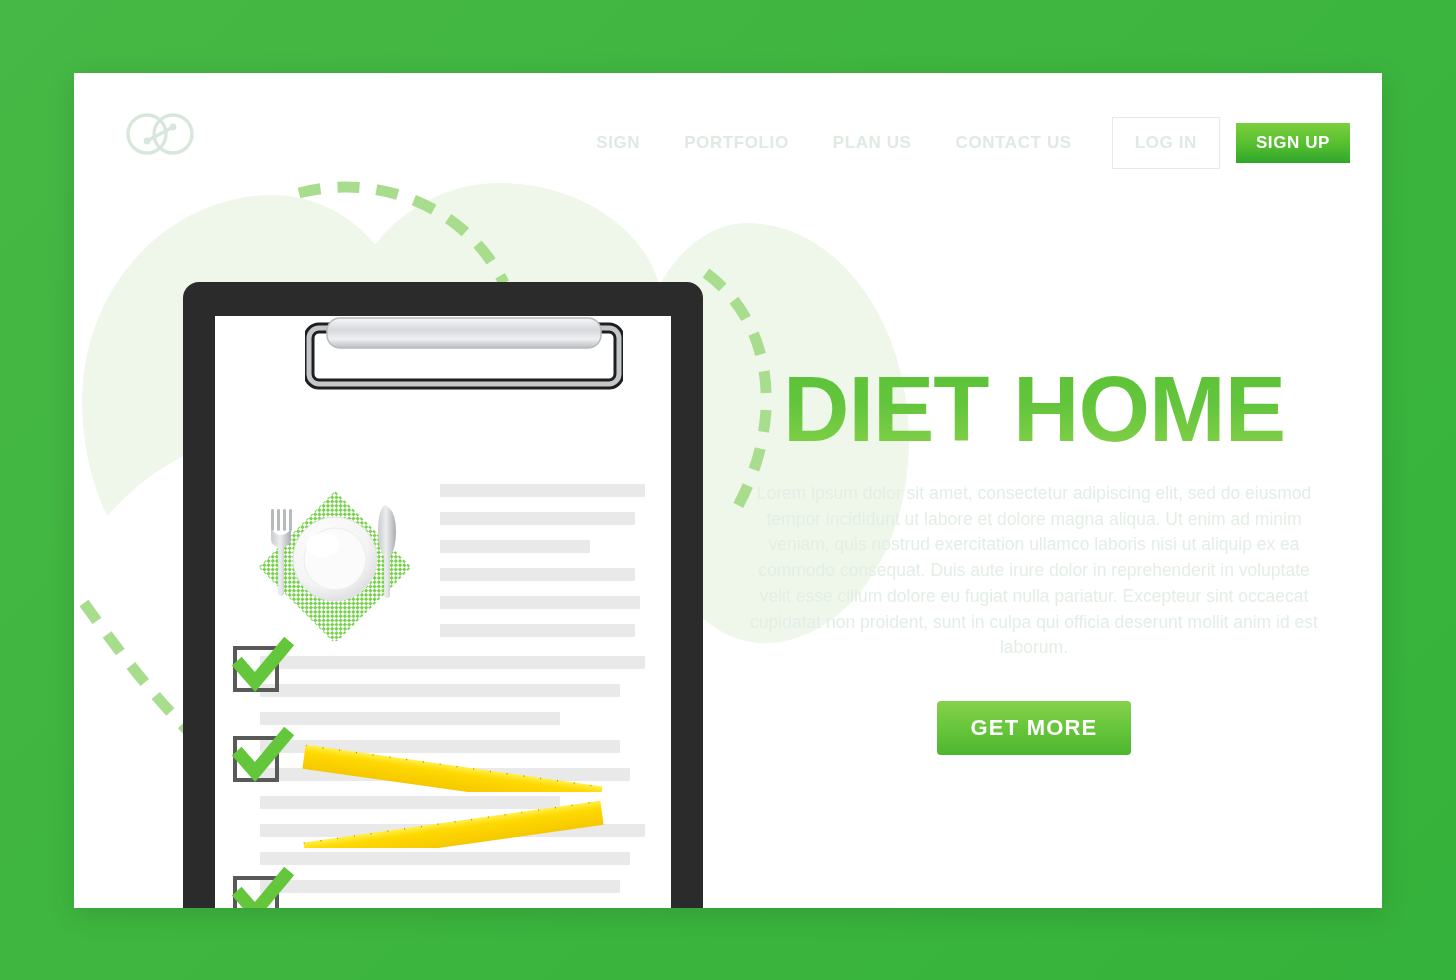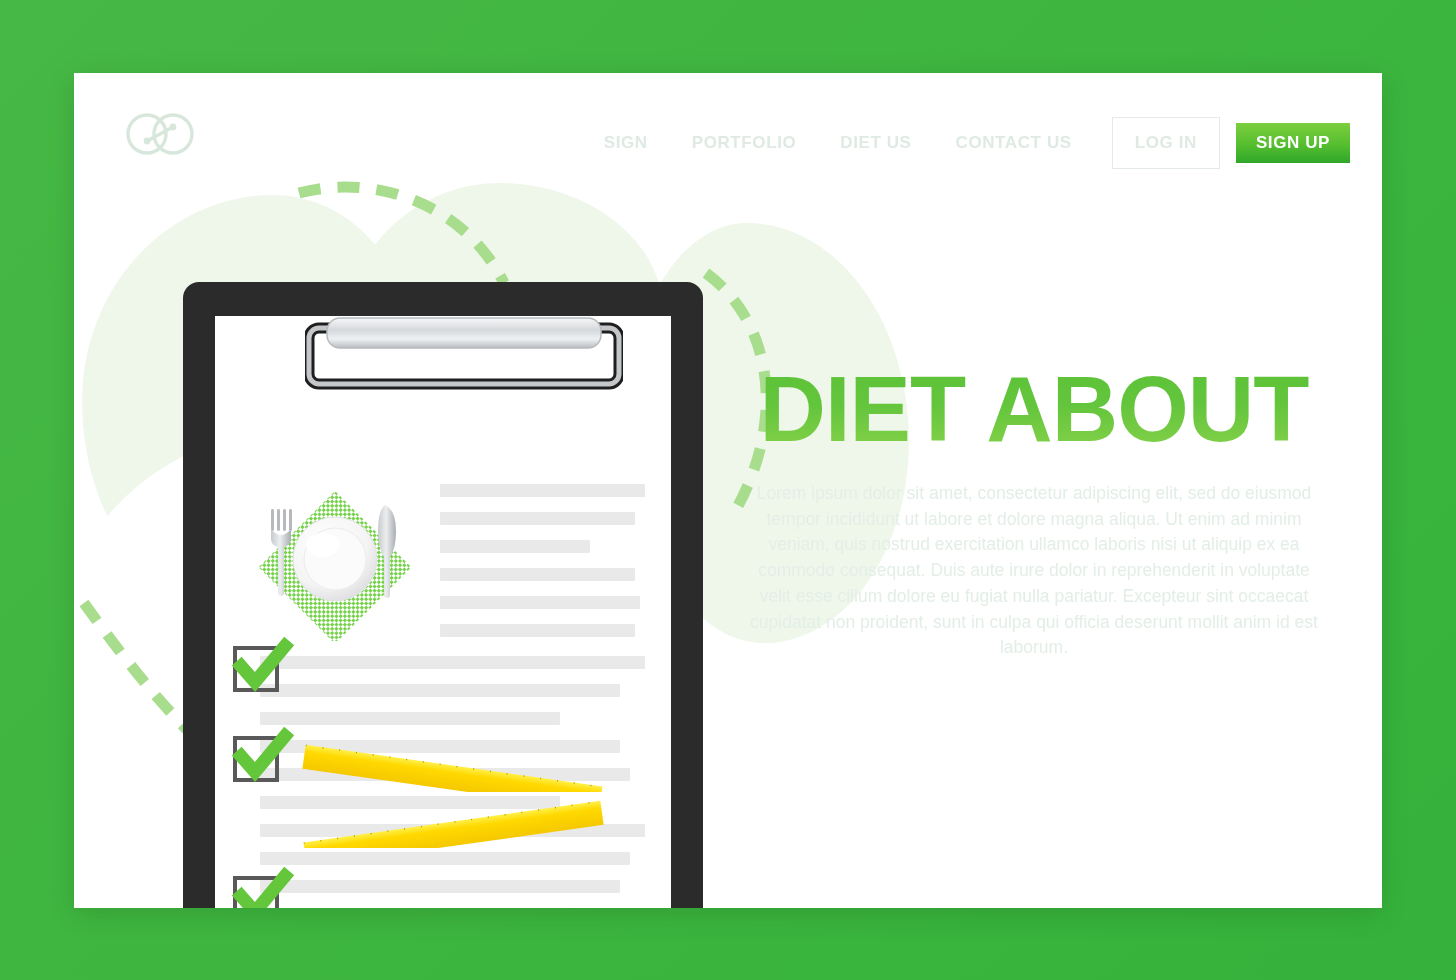--- a/index.html
+++ b/index.html
@@ -127,29 +127,30 @@
         <circle cx="51" cy="29" r="19" fill="none" stroke="#d8e7db" stroke-width="3.4"></circle>
         <path d="M25 36 L51 22" stroke="#d8e7db" stroke-width="3.4" fill="none"></path>
         <circle cx="25" cy="36" r="3.4" fill="#d8e7db"></circle>
         <circle cx="51" cy="22" r="3.4" fill="#d8e7db"></circle>
       </svg>
     </div>
 
     <nav class="nav">
       <a href="#">SIGN</a>
       <a href="#">PORTFOLIO</a>
-      <a href="#">DIET US</a>
+      <a href="#">PLAN US</a>
       <a href="#">CONTACT US</a>
       <button class="btn-login">LOG IN</button>
       <button class="btn-signup">SIGN UP</button>
     </nav>
 
     <div class="hero">
-      <h1>DIET ABOUT</h1>
+      <h1>DIET HOME</h1>
       <p>Lorem ipsum dolor sit amet, consectetur adipiscing elit, sed do eiusmod tempor incididunt ut labore et dolore magna aliqua. Ut enim ad minim veniam, quis nostrud exercitation ullamco laboris nisi ut aliquip ex ea commodo consequat. Duis aute irure dolor in reprehenderit in voluptate velit esse cillum dolore eu fugiat nulla pariatur. Excepteur sint occaecat cupidatat non proident, sunt in culpa qui officia deserunt mollit anim id est laborum.</p>
+      <button class="btn-getmore">GET MORE</button>
     </div>
 
     <div class="clip-wrap">
 
       <div class="board"></div>
 
       <div class="paper">
 
         <svg class="tableset" viewBox="0 0 185 160">
           <defs>

